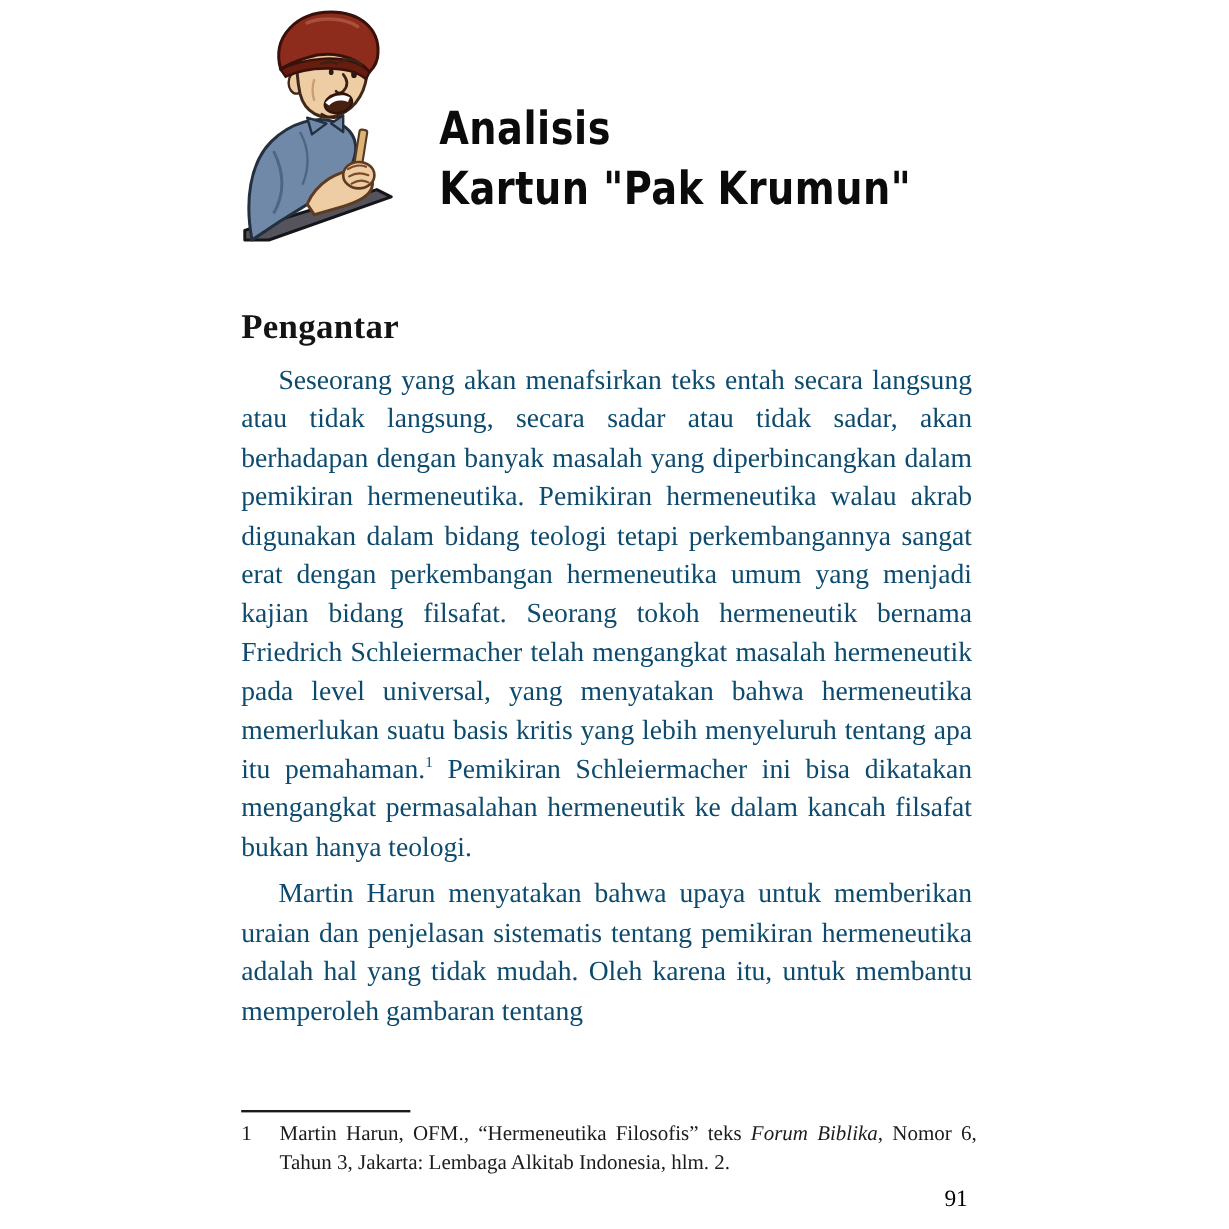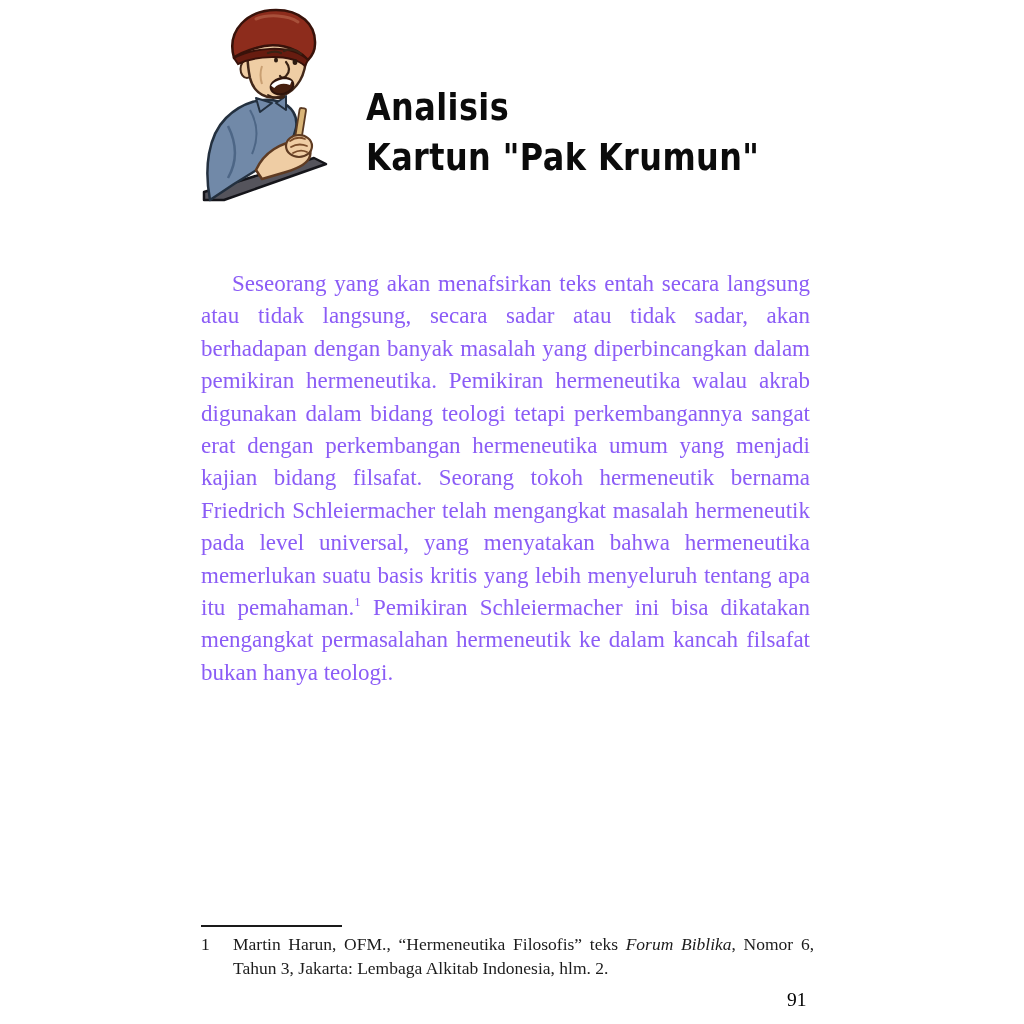--- a/index.html
+++ b/index.html
@@ -55,21 +55,21 @@
     color: #141414;
     margin: 0;
     letter-spacing: 0.3px;
   }
   .para {
     font-size: 23px;
     line-height: 32.4px;
     text-align: justify;
     text-indent: 31px;
     margin: 11px 0 0 0;
-    color: #8b5cf6;
+    color: #0c4a6e;
   }
   .para.second { margin-top: 7px; }
   sup.fn-ref {
     font-size: 0.55em;
     line-height: 0;
     vertical-align: super;
   }
 
   
   .fn-rule {
@@ -143,21 +143,23 @@
       <path d="M70,89 C75,92 81,93 86,91" fill="none" stroke="#3a2315" stroke-width="2" stroke-linecap="round"></path>
     </svg>
   </div>
 
   <h1 class="chapter-title">
     <span class="title-line">Analisis</span>
     <span class="title-line">Kartun "Pak Krumun"</span>
   </h1>
 
   <section class="content">
+    <h2 class="section-heading">Pengantar</h2>
     <p class="para"><span>Seseorang yang akan menafsirkan teks entah secara langsung atau tidak langsung, secara sadar atau tidak sadar, akan berhadapan dengan banyak masalah yang diperbincangkan dalam pemikiran hermeneutika. Pemikiran hermeneutika walau akrab digunakan dalam bidang teologi tetapi perkembangannya sangat erat dengan perkembangan hermeneutika umum yang menjadi kajian bidang filsafat. Seorang tokoh hermeneutik bernama Friedrich Schleiermacher telah mengangkat masalah hermeneutik pada level universal, yang menyatakan bahwa hermeneutika memerlukan suatu basis kritis yang lebih menyeluruh tentang apa itu pemahaman.</span><sup class="fn-ref">1</sup><span> Pemikiran Schleiermacher ini bisa dikatakan mengangkat permasalahan hermeneutik ke dalam kancah filsafat bukan hanya teologi.</span></p>
+    <p class="para second">Martin Harun menyatakan bahwa upaya untuk memberikan uraian dan penjelasan sistematis tentang pemikiran hermeneutika adalah hal yang tidak mudah. Oleh karena itu, untuk membantu memperoleh gambaran tentang</p>
   </section>
 
   <div class="fn-rule"></div>
   <div class="footnote">
     <span class="fn-num">1</span>
     <span class="fn-body"><span>Martin Harun, OFM., “Hermeneutika Filosofis” teks </span><i>Forum Biblika</i><span>, Nomor 6, Tahun 3, Jakarta: Lembaga Alkitab Indonesia, hlm. 2.</span></span>
   </div>
 
   <div class="page-number">91</div>
 

